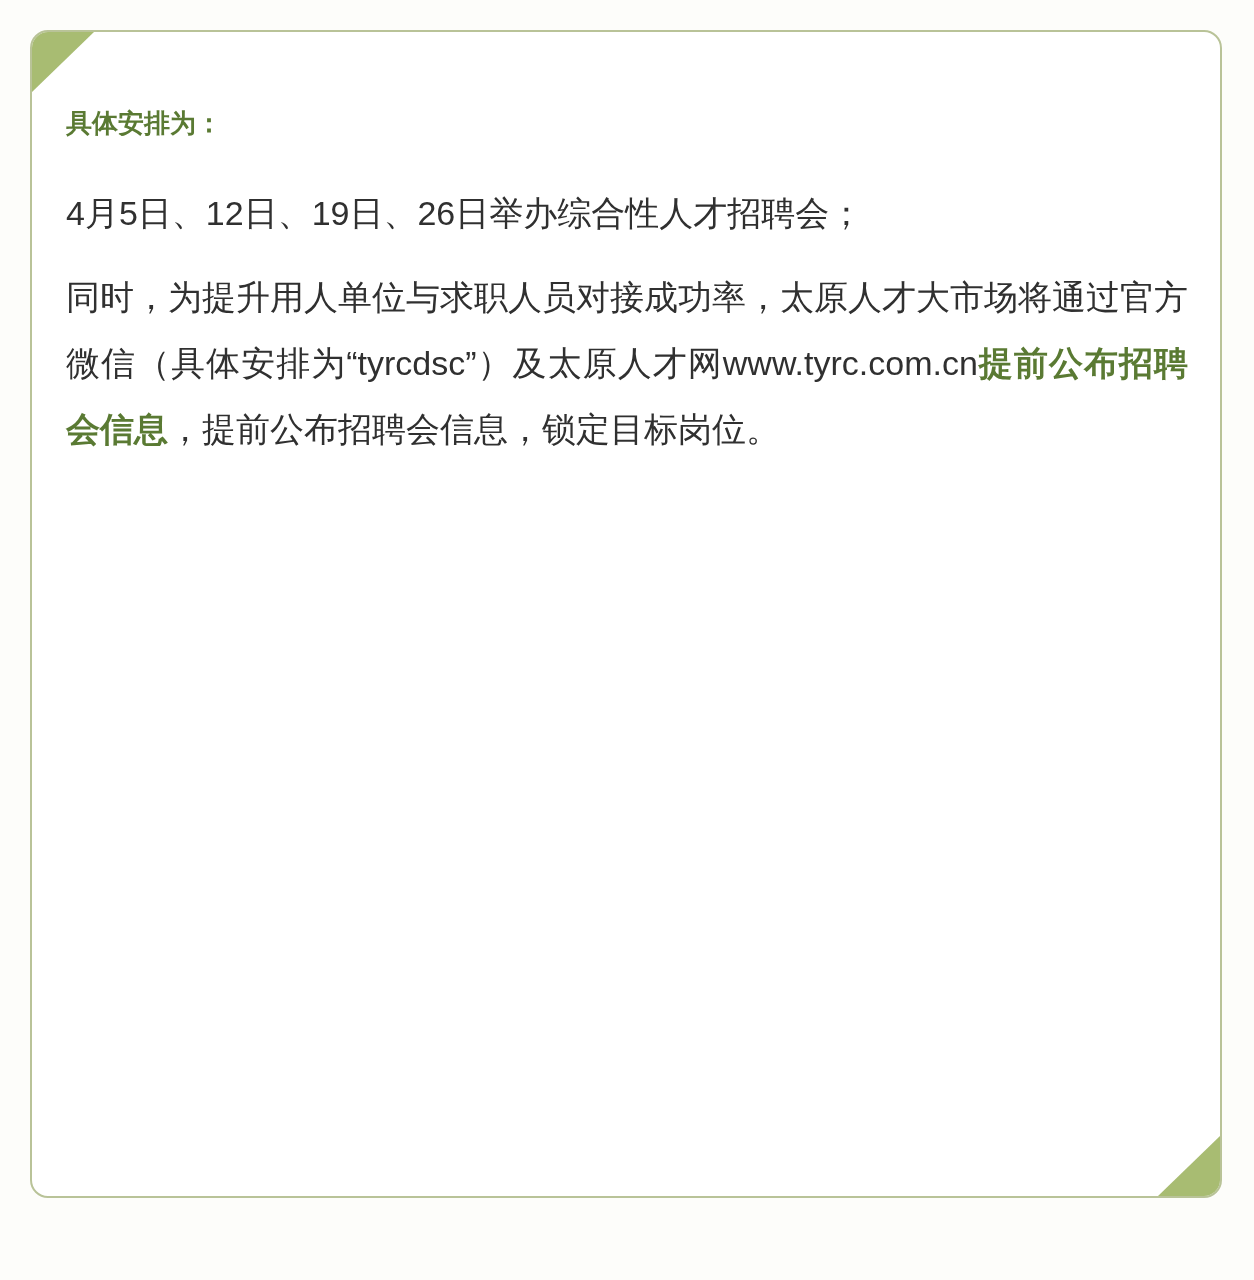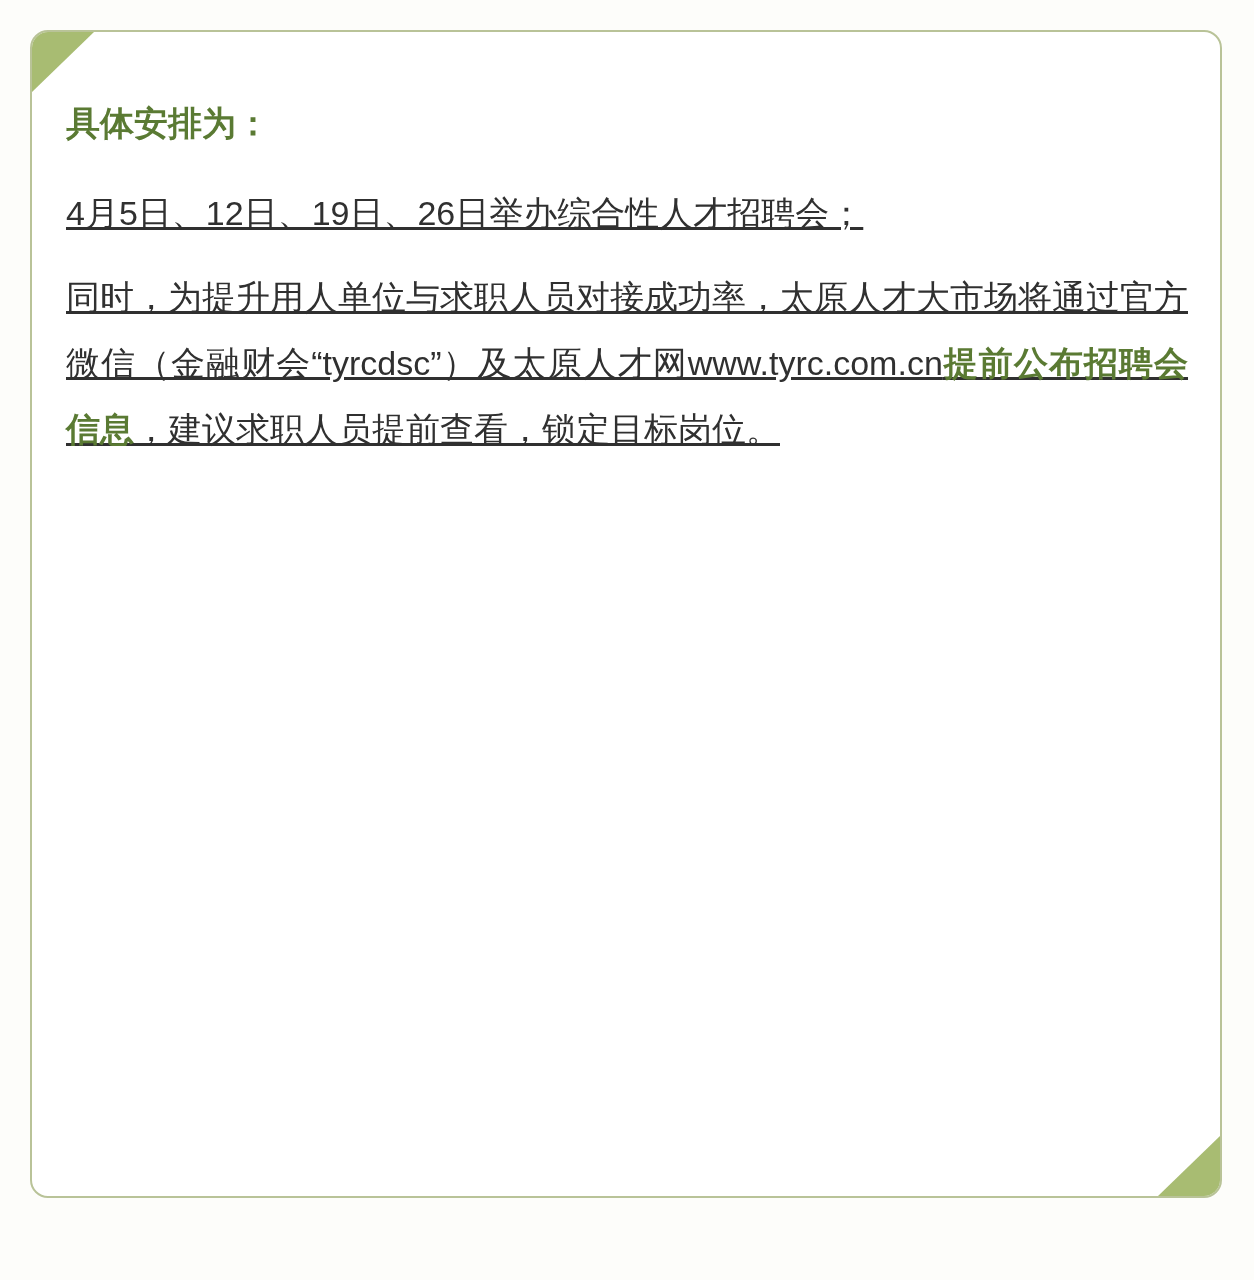--- a/index.html
+++ b/index.html
@@ -47,24 +47,24 @@
     clip-path: polygon(100% 0, 100% 100%, 0 100%);
   }
   .content {
     position: relative;
     padding: 58px 32px 40px 34px;
     color: var(--text-color);
     font-size: 34px;
     line-height: 66px;
     text-align: justify;
   }
-  .content p { margin: 0 0 18px 0; text-decoration: underline; }
+  .content p { margin: 0 0 18px 0; }
   h1.heading {
     margin: 0 0 24px 0;
-    font-size: 34px;
+    font-size: 26px;
     line-height: 66px;
     font-weight: bold;
     color: var(--accent-color);
   }
   p.section { margin-top: 16px; }
   .hl {
     color: var(--accent-color);
     font-weight: bold;
   }
 </style>
@@ -74,15 +74,15 @@
 <div class="card">
   <div class="corner top-left"></div>
   <div class="corner bottom-right"></div>
 
   <div class="content">
     <h1 class="heading">具体安排为：</h1>
 
     <p>4月5日、12日、19日、26日举办综合性人才招聘会；</p>
 
 
-    <p class="section"><span>同时，为提升用人单位与求职人员对接成功率，太原人才大市场将通过官方微信（金融财会“tyrcdsc”）及太原人才网www.tyrc.com.cn</span><span class="hl">提前公布招聘会信息</span><span>，建议求职人员提前查看，锁定目标岗位。</span></p>
+    <p class="section"><span>同时，为提升用人单位与求职人员对接成功率，太原人才大市场将通过官方微信（具体安排为“tyrcdsc”）及太原人才网www.tyrc.com.cn</span><span class="hl">提前公布招聘会信息</span><span>，提前公布招聘会信息，锁定目标岗位。</span></p>
   </div>
 </div>
 
 </body></html>

